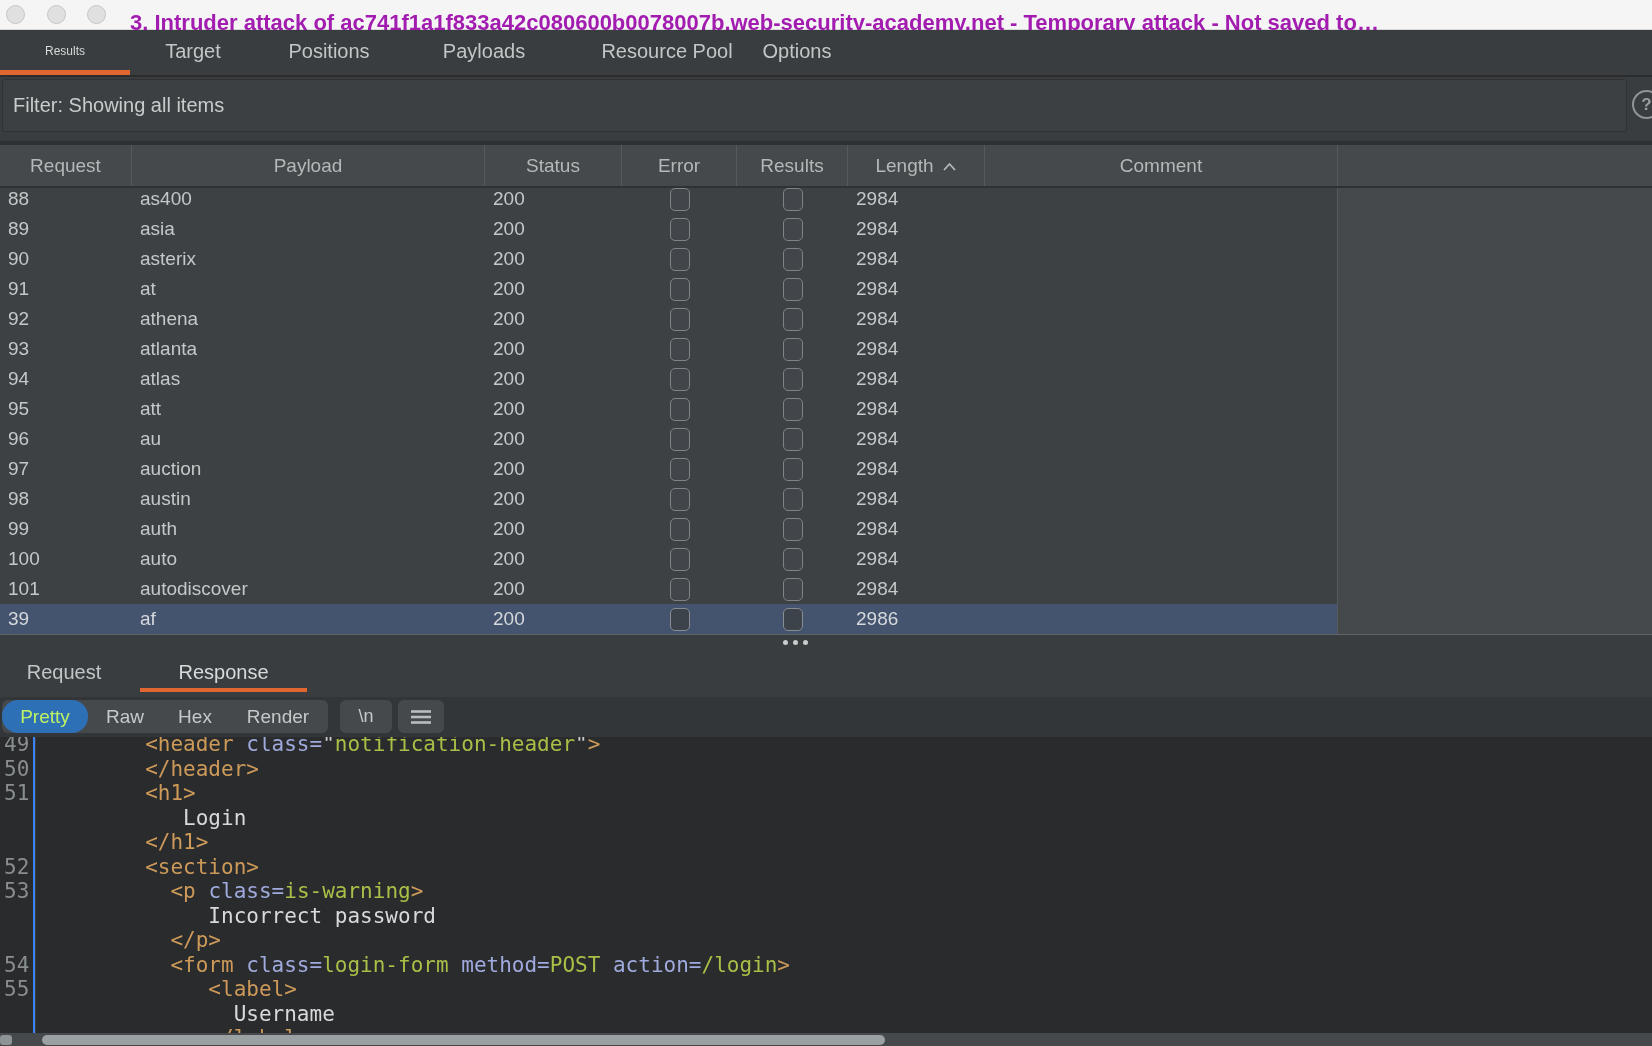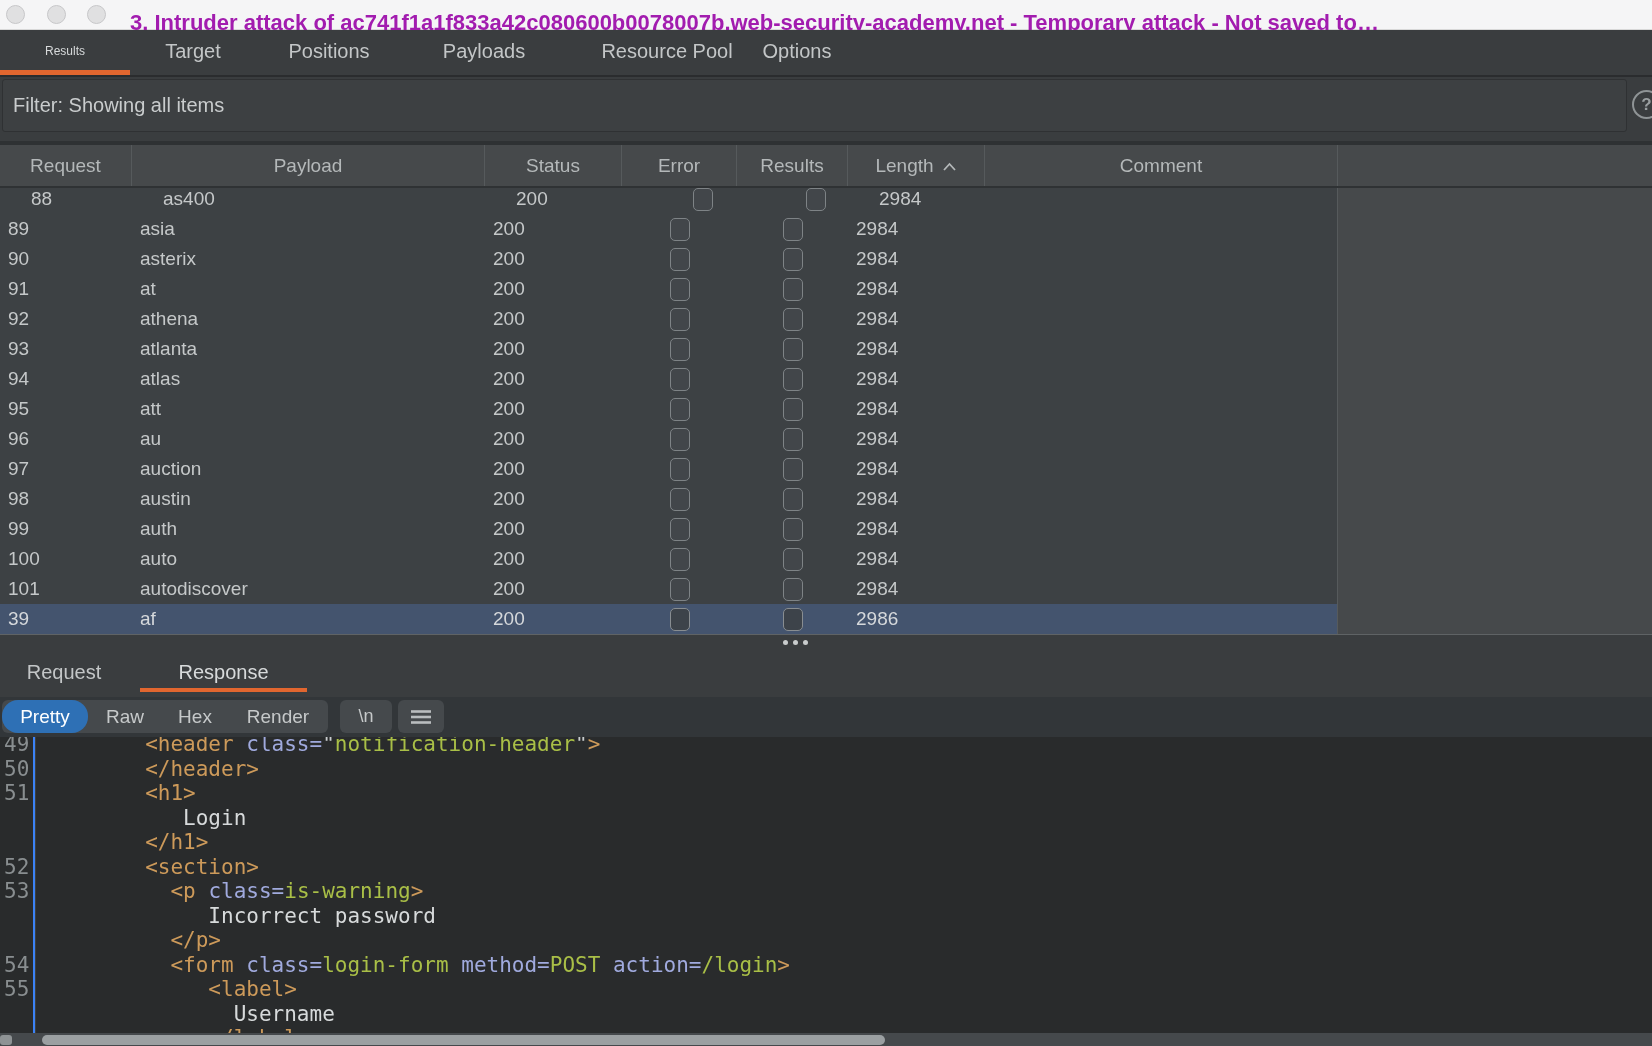--- a/index.html
+++ b/index.html
@@ -37,21 +37,21 @@
                     display:flex; }
   .hcol { position:relative; height:100%; display:flex; align-items:center; justify-content:center;
           font-size:19px; color:#b4b8b9; border-right:1px solid #565a5c; }
   .hcol:last-child { border-right:none; }
   .sort-icon { margin-left:8px; display:inline-block; }
 
   .results-body { position:relative; height:446px; background:#46494b; overflow:hidden; }
   .rows-region { position:absolute; left:0; top:0; width:1338px; height:446px; background:#3d4144;
                  border-right:1px solid #565a5c; overflow:hidden; }
   .row { display:flex; height:30px; align-items:center; font-size:19px; color:#c5c8c9; }
-  .row:first-child { margin-top:-4px;margin-left:23px; }
+  .row:first-child { margin-top:-4px; }
   .row.selected { background:#44546e; color:#d5d8db; }
   .c-req { width:132px; padding-left:8px; } .c-pay { width:353px; padding-left:8px; }
   .c-sta { width:137px; padding-left:8px; } .c-err { width:115px; display:flex; justify-content:center; }
   .c-tim { width:111px; display:flex; justify-content:center; }
   .c-len { width:137px; padding-left:8px; } .c-com { flex:1; }
   .cbx { width:20px; height:23px; border:1.5px solid #7e8386; border-radius:5px; background:#42464a; }
   .row.selected .cbx { background:#3d434a; border-color:#888d91; }
 
   
   .splitter { position:relative; height:16px; background:#3a3d3f; border-top:1px solid #5f6365; }
@@ -64,21 +64,21 @@
            font-size:20px; color:#c3c6c7; }
   .rrtab.active { color:#d7dadb; border-bottom:4px solid #e1662f; }
   .rr-request { left:0; width:128px; }
   .rr-response { left:140px; width:167px; }
 
   
   .toolbar { position:relative; height:40px; background:#323639; }
   .seg-group { position:absolute; left:2px; top:3px; height:33px; background:#45494c;
                border-radius:6px; display:flex; overflow:hidden; }
   .seg { height:33px; line-height:33px; text-align:center; font-size:19px; color:#c6c9ca; }
-  .seg.active { background:#2e70b5; color:#ffffff; border-radius:16px; }
+  .seg.active { background:#2e70b5; color:#bef264; border-radius:16px; }
   .seg-pretty { width:86px; } .seg-raw { width:74px; } .seg-hex { width:66px; } .seg-render { width:100px; }
   .nl-btn { position:absolute; left:340px; top:3px; width:52px; height:33px; background:#45494c;
             border-radius:6px; color:#c6c9ca; font-size:18px; text-align:center; line-height:33px; }
   .menu-btn { position:absolute; left:398px; top:3px; width:46px; height:33px; background:#45494c;
               border-radius:6px; display:flex; align-items:center; justify-content:center; }
 
   
   .code-area { position:relative; height:309px; background:#292b2c; overflow:hidden;
                font-family:"DejaVu Sans Mono", monospace; font-size:21px; }
   .code-scroll { margin-top:-5px; }

